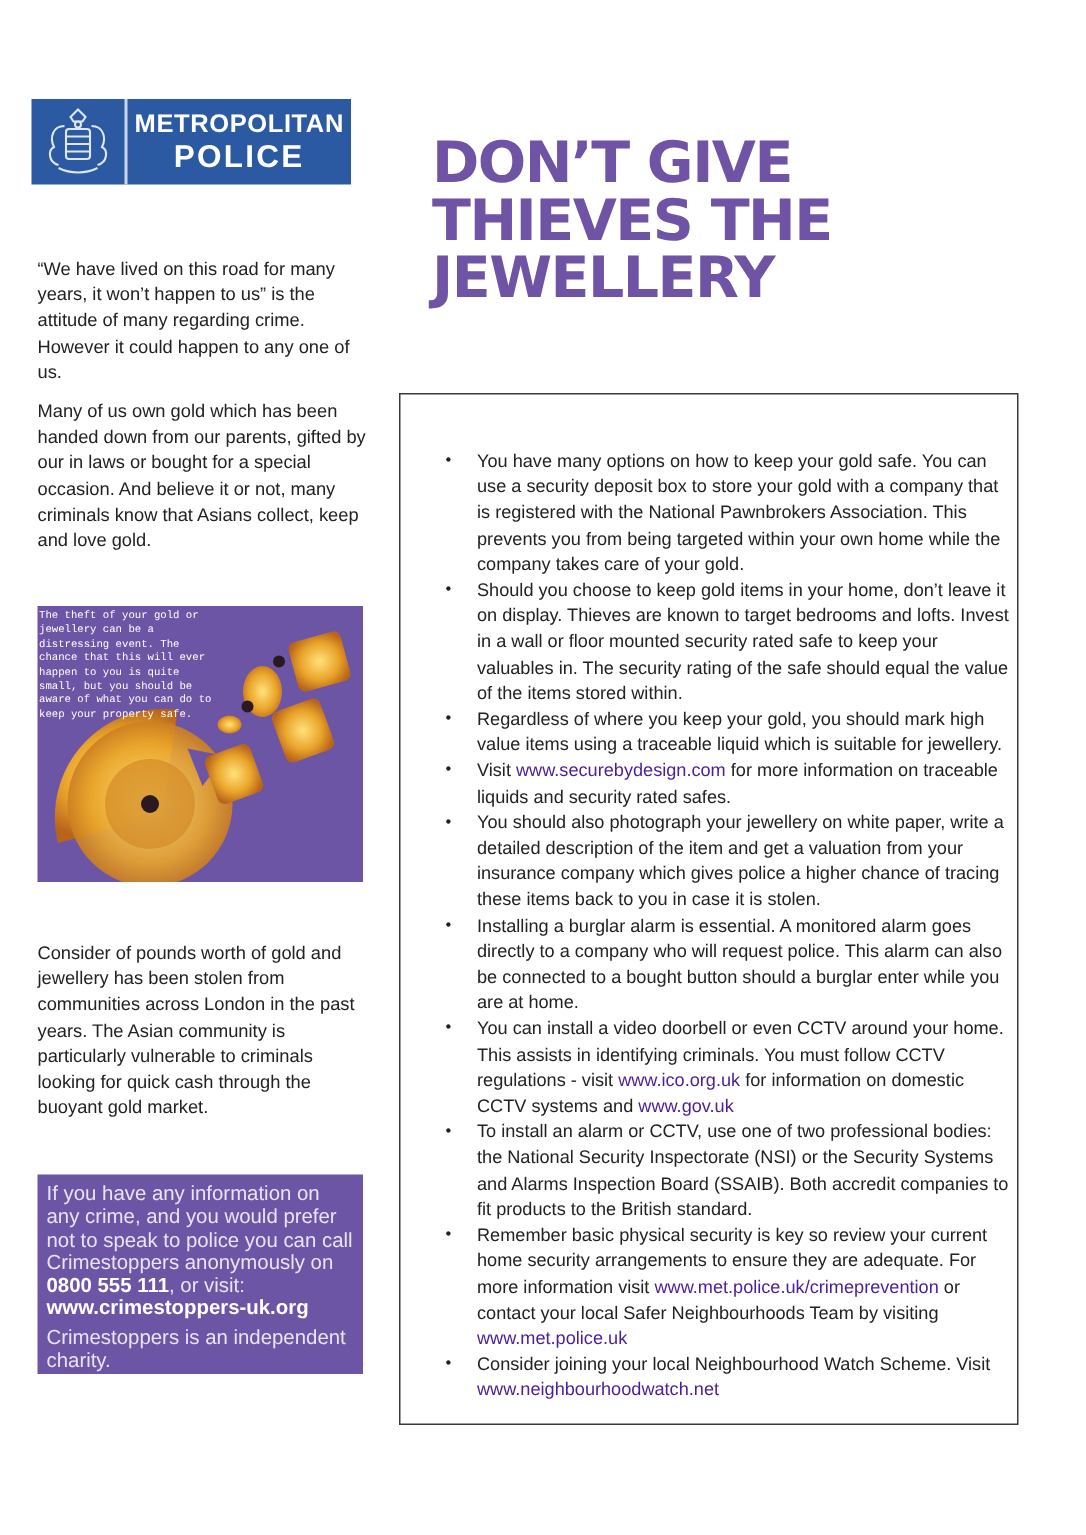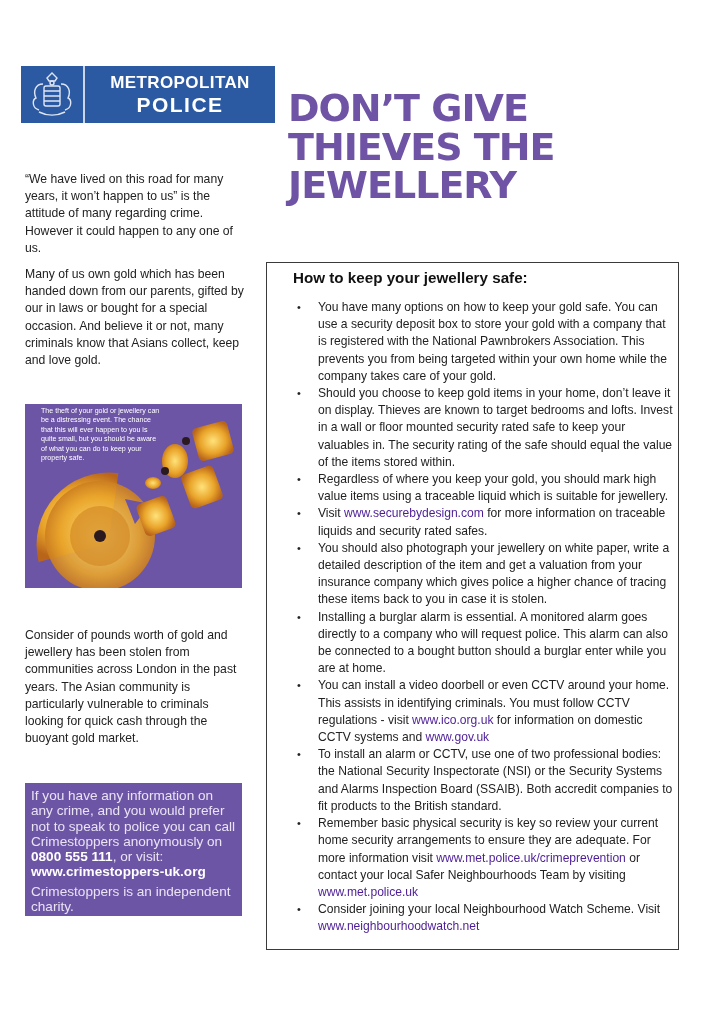--- a/index.html
+++ b/index.html
@@ -1,41 +1,41 @@
 <!DOCTYPE html>
 <html><head>
 <meta charset="utf-8">
 <style>
   html, body { margin:0; padding:0; background:#ffffff; }
   body { width:724px; height:1023px; position:relative; overflow:hidden;
          font-family:"Liberation Sans", "DejaVu Sans", sans-serif; color:#1e1e1e; }
 
   
-  .logo { position:absolute; left:21px; top:66px; width:254px; height:57px; background:#2b5aa3; display:flex; }
+  .logo { position:absolute; left:21px; top:66px; width:213px; height:57px; background:#2b5aa3; display:flex; }
   .logo .crest { width:62px; height:57px; display:flex; align-items:center; justify-content:center; }
   .logo .sep { width:2px; height:57px; background:#c9d6ec; }
   .logo .words { flex:1; color:#ffffff; font-weight:bold; text-align:center; display:flex; flex-direction:column; justify-content:center; }
   .logo .w1 { font-size:17px; letter-spacing:0.4px; line-height:20px; }
   .logo .w2 { font-size:21px; letter-spacing:1.5px; line-height:24px; }
 
   
   .headline { position:absolute; left:288px; top:89px; width:320px; color:#6f53a5; font-weight:900;
               font-family:"DejaVu Sans", sans-serif; font-size:38px; line-height:38.5px; letter-spacing:-1px; }
   .headline div { white-space:nowrap; }
 
   
   .lefttext { position:absolute; left:25px; width:220px; font-size:12.2px; line-height:17.2px; color:#222; }
   .p1 { top:171px; }
   .p2 { top:266px; }
   .p3 { top:627px; }
   .lefttext b { font-weight:normal; }
 
   
   .imgpanel { position:absolute; left:25px; top:404px; width:217px; height:184px; background:#6d55a6; overflow:hidden; }
-  .imgpanel .caption { position:absolute; left:16px; top:3px; width:120px; color:#fff; font-size:7.1px; line-height:9.4px; }
+  .imgpanel .caption { position:absolute; left:1px; top:3px; width:120px; color:#fff; font-size:7.1px; line-height:9.4px;font-family:Liberation Mono, monospace; }
   .imgpanel svg { position:absolute; left:0; top:0; }
 
   
   .cs { position:absolute; left:25px; top:783px; width:217px; height:133px; background:#6d55a6; color:#e9e3f4; box-sizing:border-box; padding:5px 6px; font-size:13.6px; line-height:15.3px; }
   .cs .strong { font-weight:bold; color:#ffffff; }
   .cs .gap { height:4px; }
 
   
   .tips { position:absolute; left:266px; top:262px; width:413px; height:688px; border:1px solid #3a3a3a; box-sizing:border-box; }
   .tips h2 { margin:0; position:absolute; left:26px; top:6px; font-size:15.2px; font-weight:bold; color:#111; }
@@ -107,21 +107,20 @@
 <div class="lefttext p3">Consider of pounds worth of gold and jewellery has been stolen from communities across London in the past years. The Asian community is particularly vulnerable to criminals looking for quick cash through the buoyant gold market.</div>
 
 <div class="cs">
   <span>If you have any information on any crime, and you would prefer not to speak to police you can call Crimestoppers anonymously on </span><span class="strong">0800 555 111</span><span>, or visit:</span><br>
   <span class="strong">www.crimestoppers-uk.org</span>
   <div class="gap"></div>
   <div>Crimestoppers is an independent charity.</div>
 </div>
 
 <div class="tips">
-  <h2>How to keep your jewellery safe:</h2>
   <ul>
     <li><span class="bullet">•</span><span>You have many options on how to keep your gold safe. You can use a security deposit box to store your gold with a company that is registered with the National Pawnbrokers Association. This prevents you from being targeted within your own home while the company takes care of your gold.</span></li>
     <li><span class="bullet">•</span><span>Should you choose to keep gold items in your home, don’t leave it on display. Thieves are known to target bedrooms and lofts. Invest in a wall or floor mounted security rated safe to keep your valuables in. The security rating of the safe should equal the value of the items stored within.</span></li>
     <li><span class="bullet">•</span><span>Regardless of where you keep your gold, you should mark high value items using a traceable liquid which is suitable for jewellery.</span></li>
     <li><span class="bullet">•</span><span>Visit </span><a>www.securebydesign.com</a><span> for more information on traceable liquids and security rated safes.</span></li>
     <li><span class="bullet">•</span><span>You should also photograph your jewellery on white paper, write a detailed description of the item and get a valuation from your insurance company which gives police a higher chance of tracing these items back to you in case it is stolen.</span></li>
     <li><span class="bullet">•</span><span>Installing a burglar alarm is essential. A monitored alarm goes directly to a company who will request police. This alarm can also be connected to a bought button should a burglar enter while you are at home.</span></li>
     <li><span class="bullet">•</span><span>You can install a video doorbell or even CCTV around your home. This assists in identifying criminals. You must follow CCTV regulations - visit </span><a>www.ico.org.uk</a><span> for information on domestic CCTV systems and </span><a>www.gov.uk</a></li>
     <li><span class="bullet">•</span><span>To install an alarm or CCTV, use one of two professional bodies: the National Security Inspectorate (NSI) or the Security Systems and Alarms Inspection Board (SSAIB). Both accredit companies to fit products to the British standard.</span></li>
     <li><span class="bullet">•</span><span>Remember basic physical security is key so review your current home security arrangements to ensure they are adequate. For more information visit </span><a>www.met.police.uk/crimeprevention</a><span> or contact your local Safer Neighbourhoods Team by visiting </span><a>www.met.police.uk</a></li>

